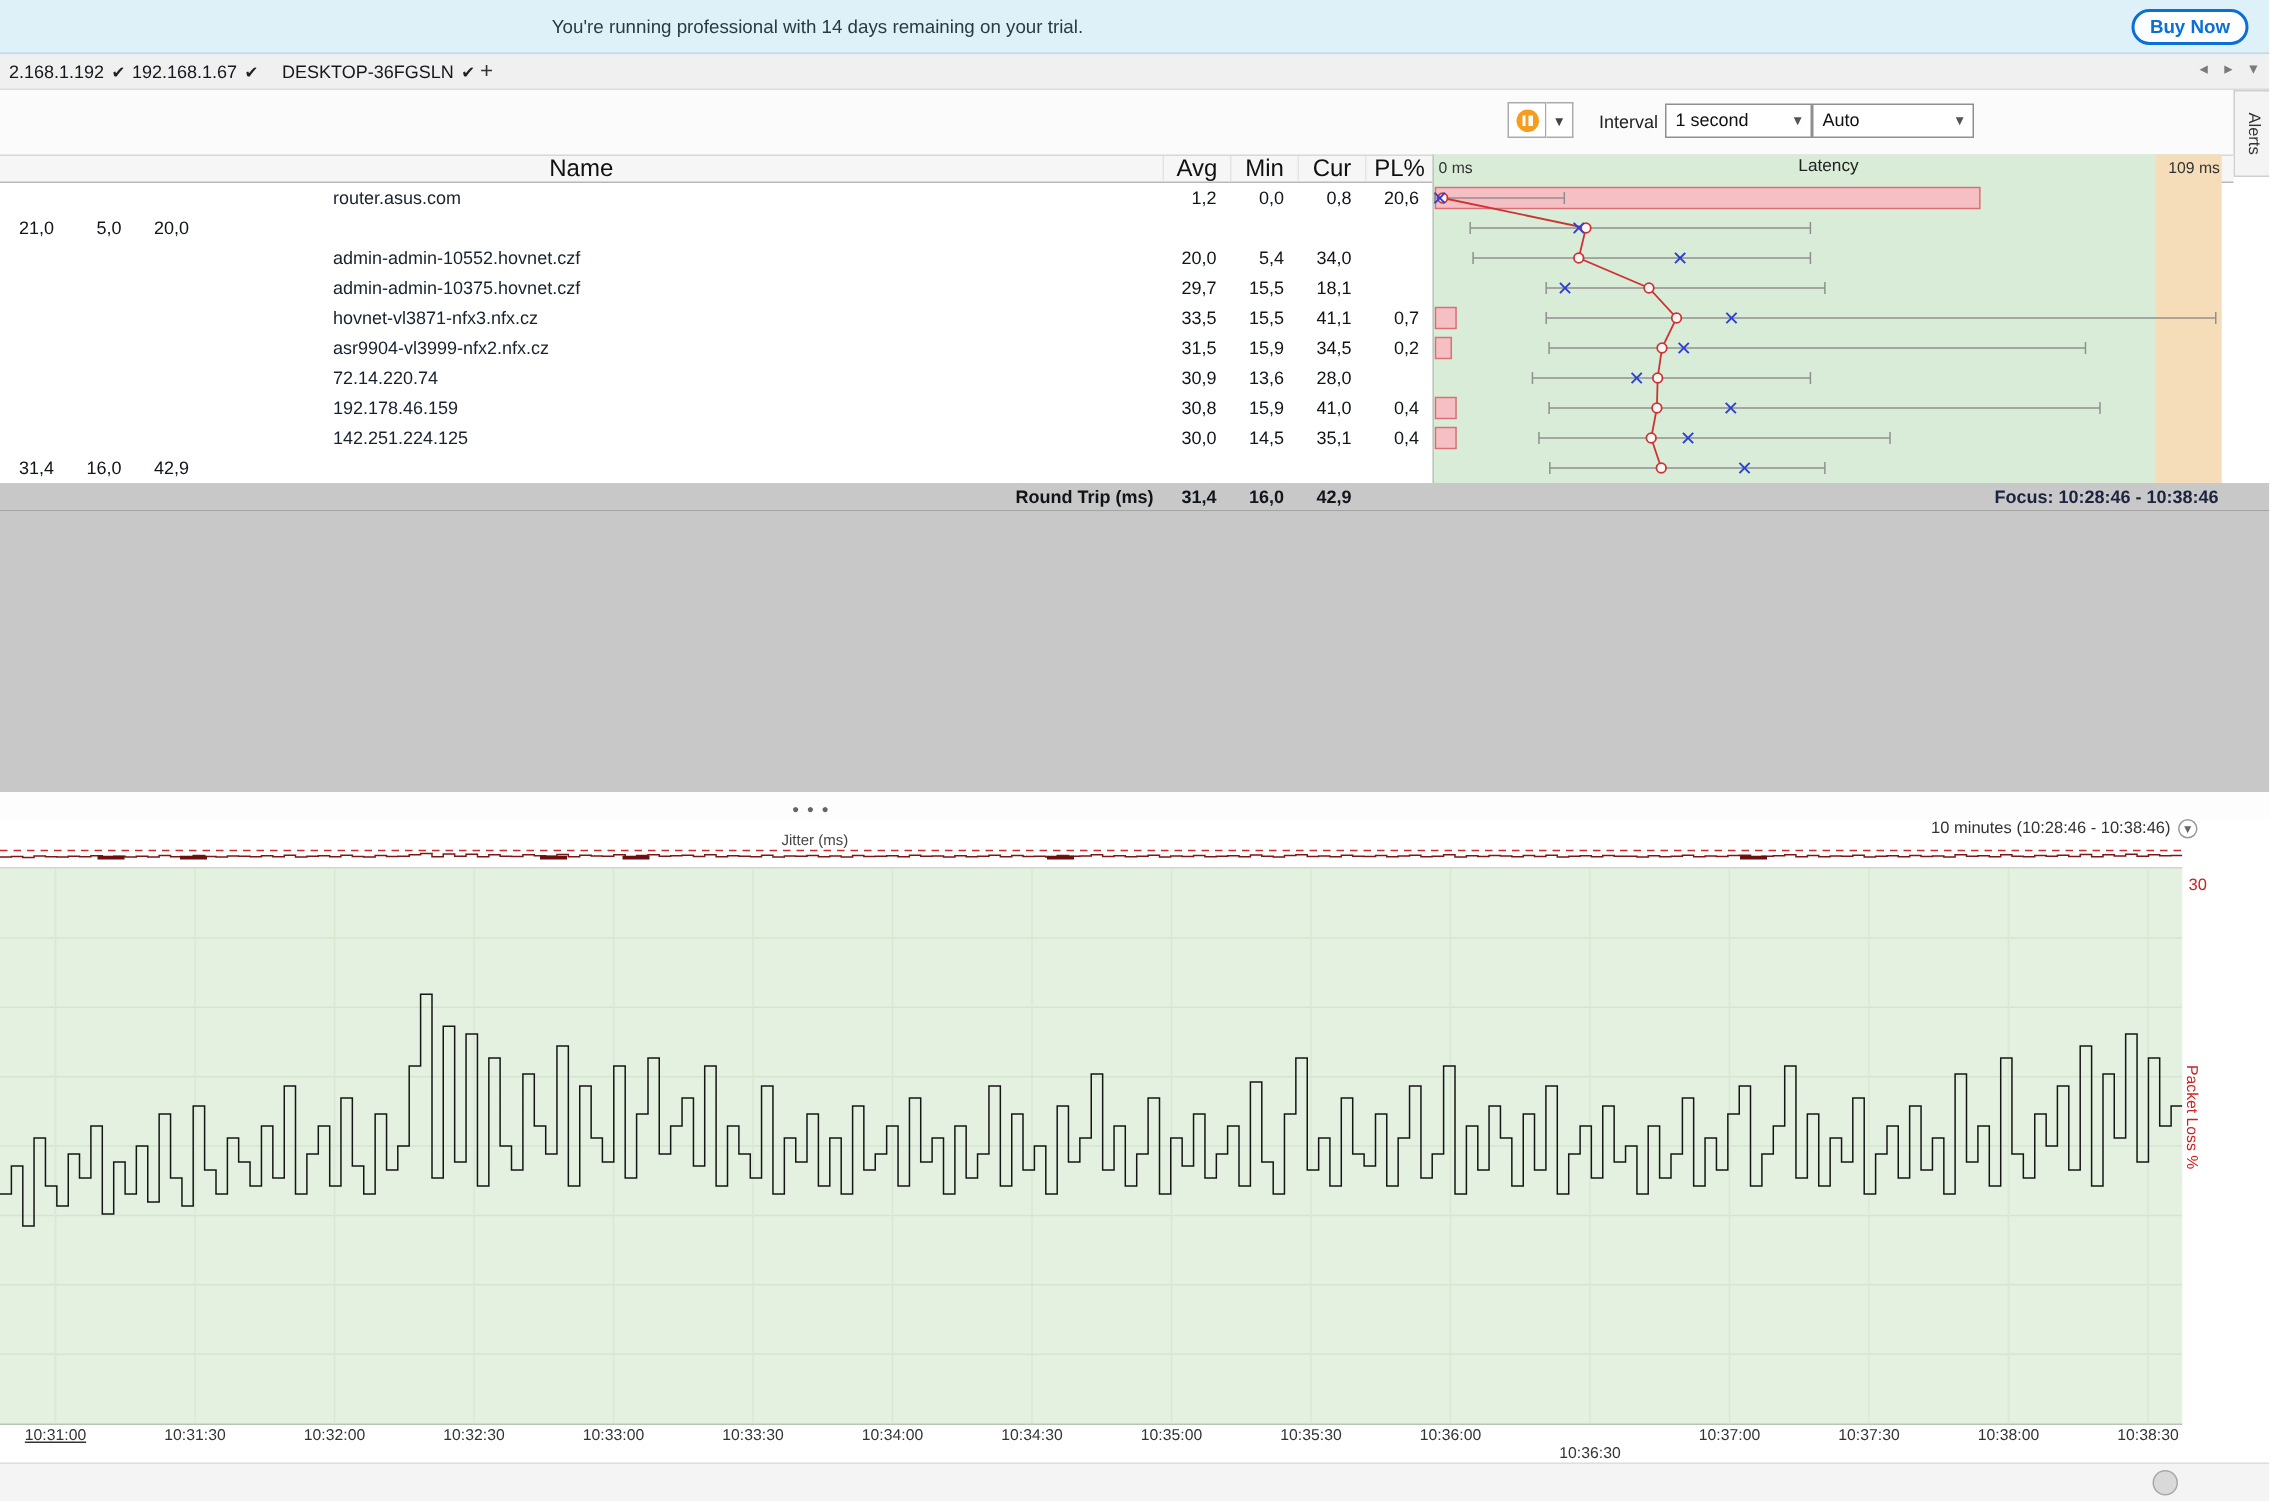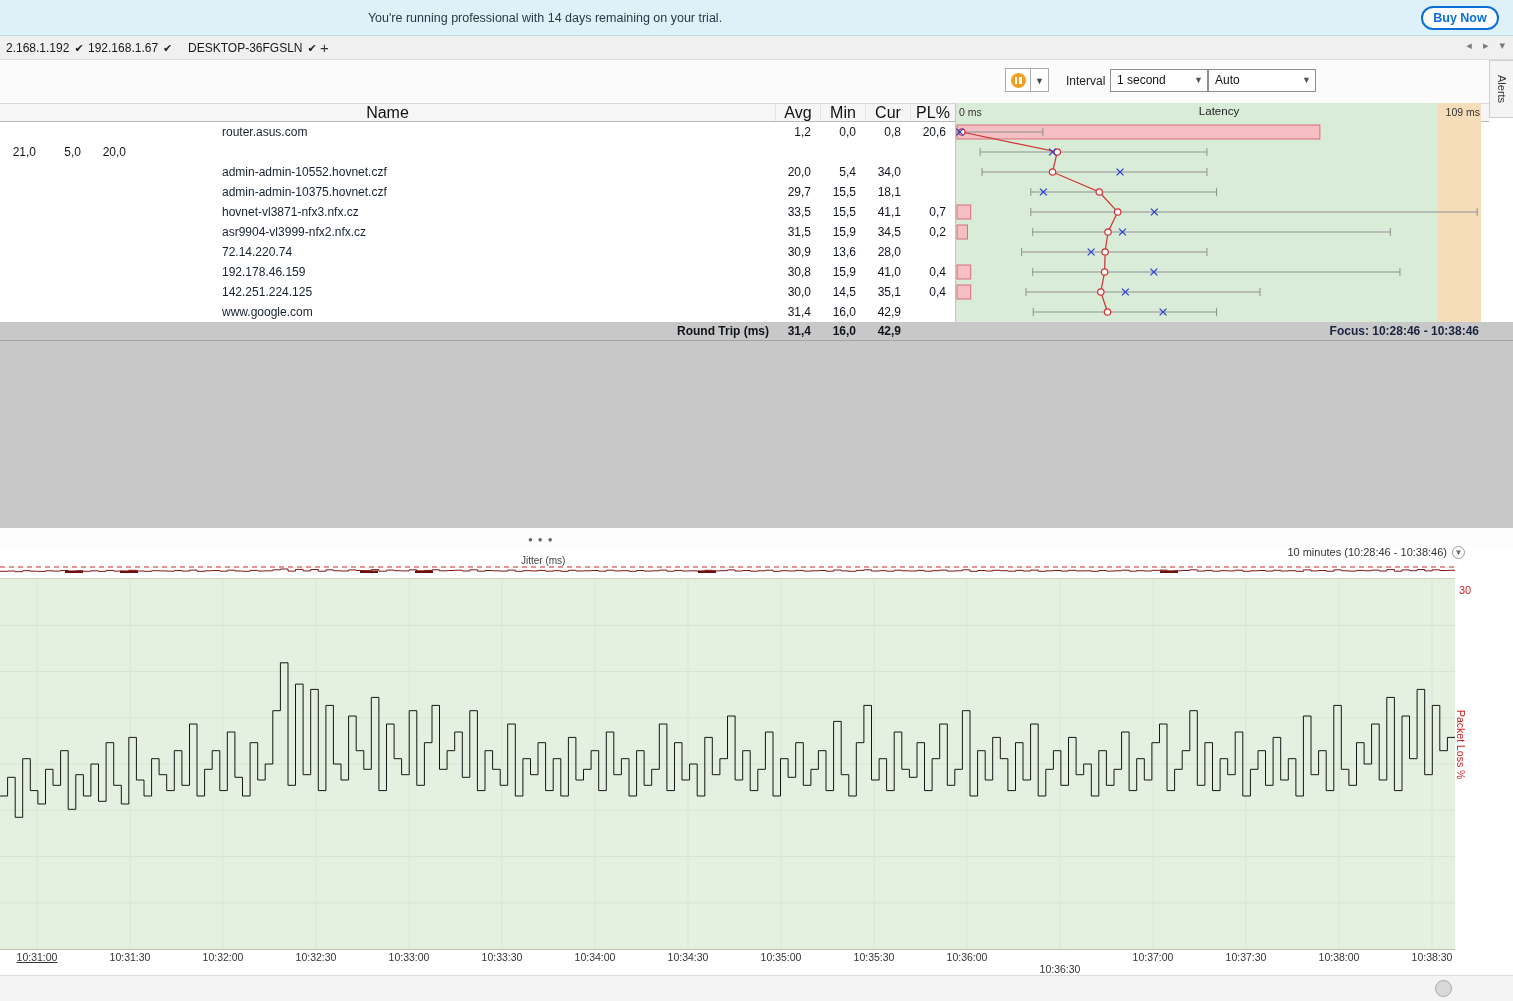--- a/index.html
+++ b/index.html
@@ -200,21 +200,20 @@
         <div class="c-num">0,4</div>
       </div>
       <div class="trow">
         <div class="c-name">142.251.224.125</div>
         <div class="c-num">30,0</div>
         <div class="c-num">14,5</div>
         <div class="c-num">35,1</div>
         <div class="c-num">0,4</div>
       </div>
       <div class="trow">
-        <div class="c-name">www.google.com</div>
         <div class="c-num">31,4</div>
         <div class="c-num">16,0</div>
         <div class="c-num">42,9</div>
         <div class="c-num"></div>
       </div>
     </div>
 
   <div class="lat-col">
     <div class="lat-warn"></div>
     <div class="lat-head">

